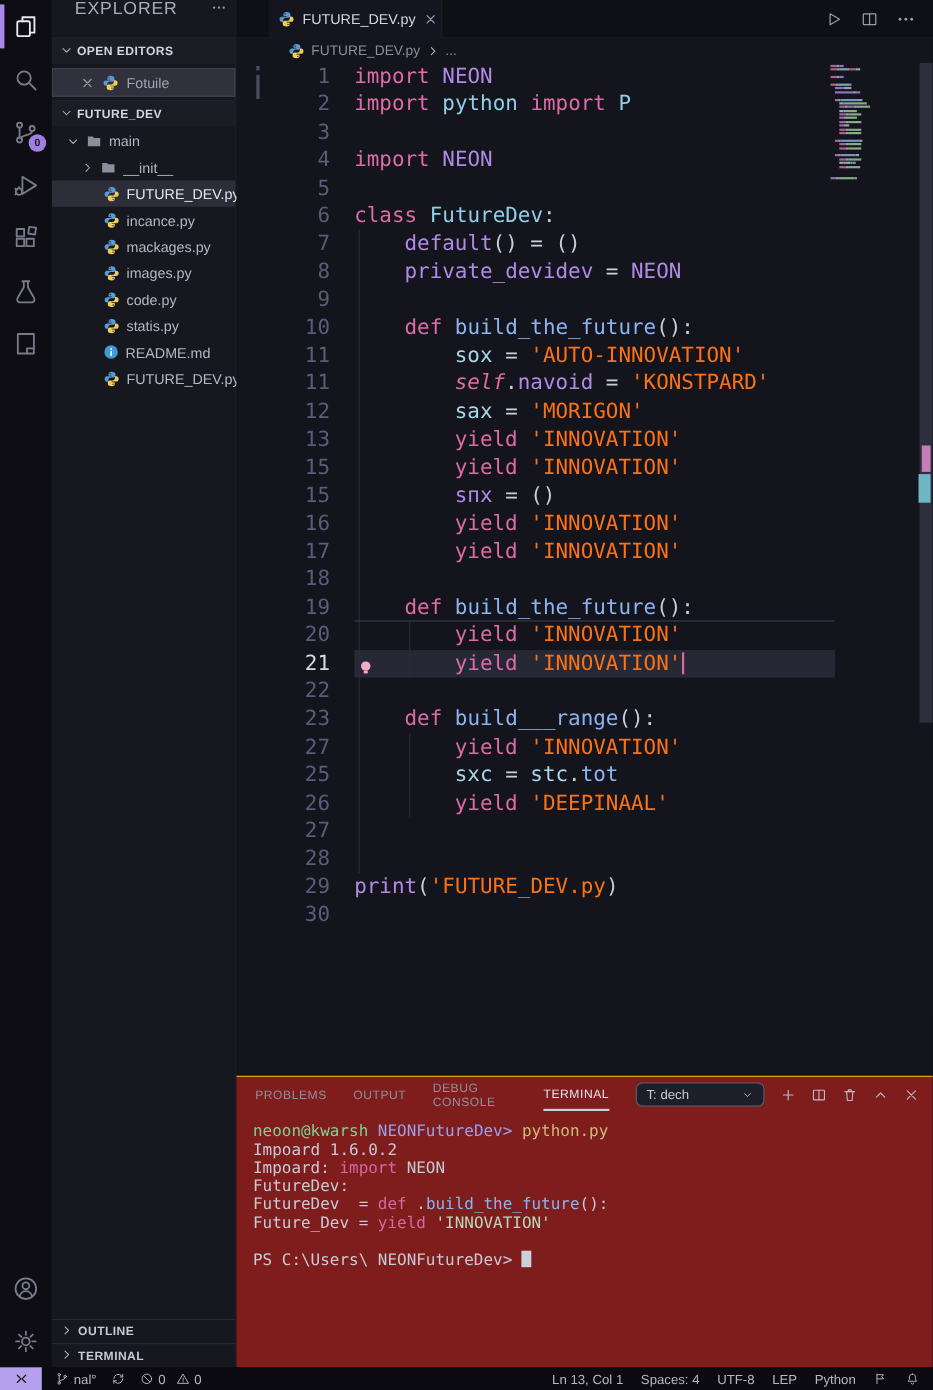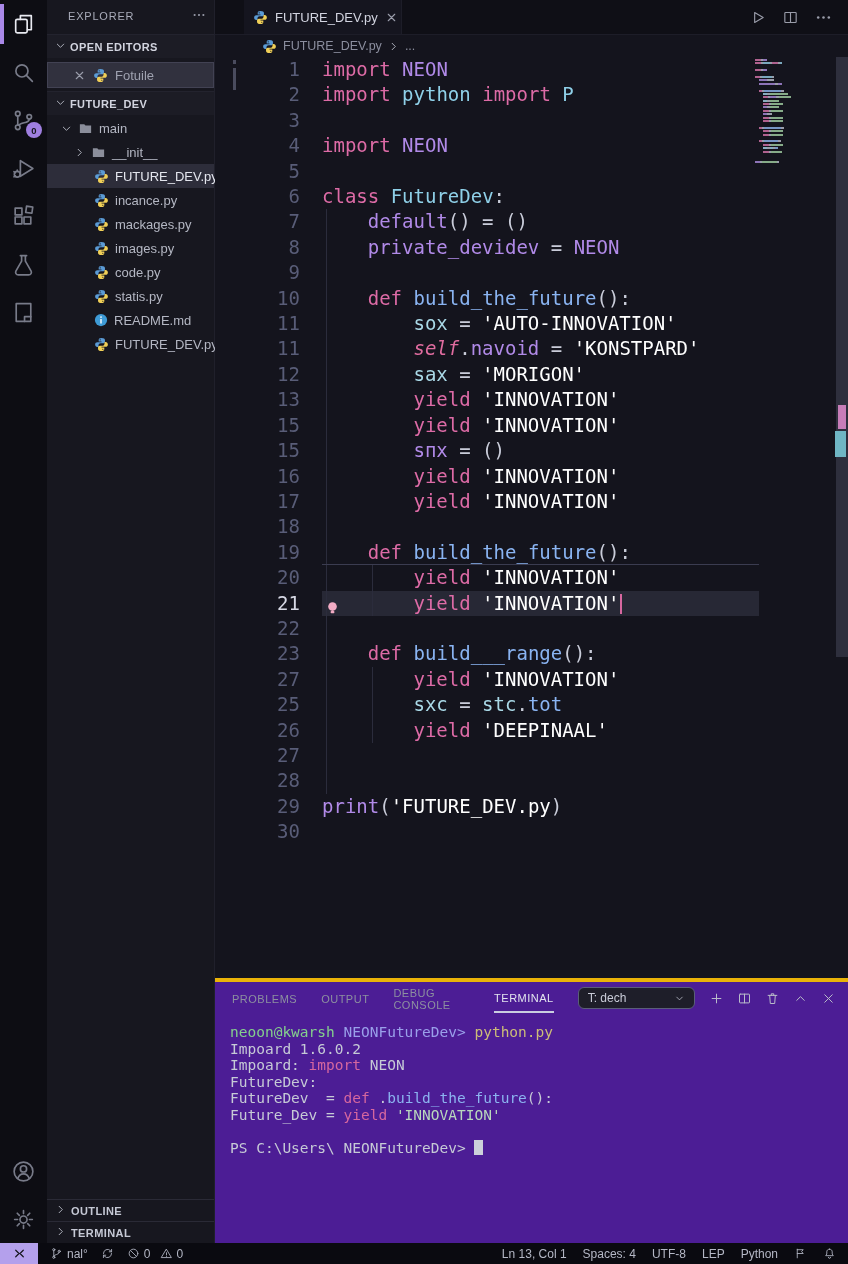--- a/index.html
+++ b/index.html
@@ -11,21 +11,21 @@
   .activitybar { position:absolute; left:0; top:0; width:47px; bottom:21px; background:#0d0d13; display:flex; flex-direction:column; align-items:center; z-index:5; }
   .ab-item { width:47px; height:48px; display:flex; align-items:center; justify-content:center; color:#787b89; position:relative; cursor:pointer; }
   .ab-item.active { color:#e9eaf1; }
   .ab-item.active::before { content:""; position:absolute; left:0; top:4px; bottom:4px; width:4px; background:#a988e8; }
   .ab-item svg { width:25px; height:25px; }
   .ab-badge { position:absolute; right:5px; bottom:6px; min-width:16px; height:16px; border-radius:50%; background:#9f7fe0; color:#15151d; font-size:9.5px; font-weight:bold; display:flex; align-items:center; justify-content:center; }
   .ab-spacer { flex:1; }
 
   
   .sidebar { position:absolute; left:47px; top:0; width:168px; bottom:21px; background:#17171f; display:flex; flex-direction:column; border-right:1px solid #20202b; }
-  .sb-titlerow { height:32px; display:flex; align-items:center; padding:0 8px 0 21px; color:#a9acba; font-size:11px; letter-spacing:.8px; }
+  .sb-titlerow { height:32px; display:flex; padding:0 8px 0 21px; color:#a9acba; font-size:16px; letter-spacing:.8px; }
   .sb-titlerow .more { margin-left:auto; color:#9a9daa; }
   .sb-section { height:24px; display:flex; align-items:center; gap:4px; padding-left:8px; color:#d2d4df; font-size:11px; font-weight:bold; letter-spacing:.4px; background:#1c1c25; border-top:1px solid #23232e; cursor:pointer; }
   .sb-section.first { margin-top:2px; }
   .oe-item { height:26px; margin-top:4px; display:flex; align-items:center; gap:7px; padding-left:25px; background:#31313e; border:1px solid #44445а; border:1px solid #424253; color:#9fa2b0; font-size:13px; cursor:pointer; }
   .proj-section { margin-top:3px; }
   .tree { margin-top:1px; }
   .tree-row { height:24px; display:flex; align-items:center; gap:6px; color:#b4b7c3; font-size:13px; cursor:pointer; white-space:nowrap; }
   .tree-row.selected { background:#2d2d3a; color:#e4e6ee; }
   .tree-row .chev { display:flex; width:12px; justify-content:center; }
   .sb-bottom { margin-top:auto; }
@@ -46,35 +46,35 @@
   .ln { display:inline-block; width:85px; text-align:right; color:#595d78; vertical-align:top; }
   .cl.active .ln { color:#d6d8e4; }
   .code { display:inline-block; position:relative; z-index:2; }
   .line-hl { position:absolute; left:107px; width:437px; top:0; bottom:0; background:#272835; z-index:0; }
   .def-underline { position:absolute; left:107px; width:437px; bottom:0; height:1px; background:#3b3c50; z-index:1; }
   .guide { position:absolute; top:0; bottom:0; width:1px; background:#2b2c3c; z-index:1; }
   .g1 { left:111px; } .g2 { left:157px; }
   .bulb { position:absolute; left:110px; top:5px; z-index:3; }
   .cursor { display:inline-block; width:2px; height:20px; background:#d6679f; vertical-align:-4px; margin-left:1px; }
   .t-kw{color:#dd6ba6} .t-pur{color:#b18ae8} .t-blu{color:#8ab4f2} .t-cyn{color:#8fd0e8}
-  .t-varc{color:#a9d8e6} .t-grn{color:#ffffff} .t-wht{color:#c9ccd9} .t-slf{color:#e06c9f;font-style:italic}
+  .t-varc{color:#a9d8e6} .t-grn{color:#f97316} .t-wht{color:#c9ccd9} .t-slf{color:#e06c9f;font-style:italic}
   .gutter-scroll { position:absolute; left:18px; top:3px; width:3px; z-index:4; }
   .gutter-scroll .dot { display:block; width:3px; height:4px; background:#4a4c5e; margin-bottom:4px; }
   .gutter-scroll .bar { display:block; width:3px; height:22px; background:#4a4c5e; }
 
   
   .minimap { position:absolute; left:540px; top:2px; width:80px; z-index:4; }
   .mm-row { height:2px; margin-bottom:1.4px; white-space:nowrap; font-size:0; }
   .mm-row span { display:inline-block; height:2px; }
   .sb-thumb { position:absolute; left:621px; top:0; width:12px; height:600px; background:#3c3e4e; opacity:.65; z-index:3; }
   .sb-mark-pink { position:absolute; left:623px; top:348px; width:8px; height:24px; background:#c77db8; z-index:4; }
   .sb-mark-teal { position:absolute; left:620px; top:374px; width:11px; height:26px; background:#6fb6c4; z-index:4; }
 
   
-  .panel { position:absolute; left:0; right:0; top:978px; bottom:0; background:#4c1d95; border-top:4px solid #eab308; }
+  .panel { position:absolute; left:0; right:0; top:978px; bottom:0; background:#7f1d1d; border-top:1px solid #eab308; }
   .panel-header { height:32px; display:flex; align-items:center; padding:0 12px 0 17px; }
   .ptab { font-size:11px; letter-spacing:.5px; color:#8d90a0; margin-right:24px; padding:9px 0 7px; cursor:pointer; }
   .ptab.active { color:#e2e4ee; border-bottom:2px solid #c9cde0; }
   .term-select { margin-left:auto; width:150px; height:22px; background:#1e1e29; border:1px solid #5a5e78; border-radius:6px; display:flex; align-items:center; padding:0 9px; color:#c9ccd8; font-size:12px; cursor:pointer; }
   .term-select svg { margin-left:auto; }
   .panel-icons { display:flex; align-items:center; gap:13px; margin-left:14px; color:#b9bcca; }
   .panel-icons svg { width:15px; height:15px; }
   .term-body { padding:10px 0 0 15px; font-family:"DejaVu Sans Mono", monospace; font-size:14.5px; }
   .term-line { height:16.6px; line-height:16.6px; white-space:pre; }
   .t-tg{color:#84cf8d} .t-tp{color:#9aa0ea} .t-ty{color:#ccbd78} .t-tw{color:#c6cad6}

